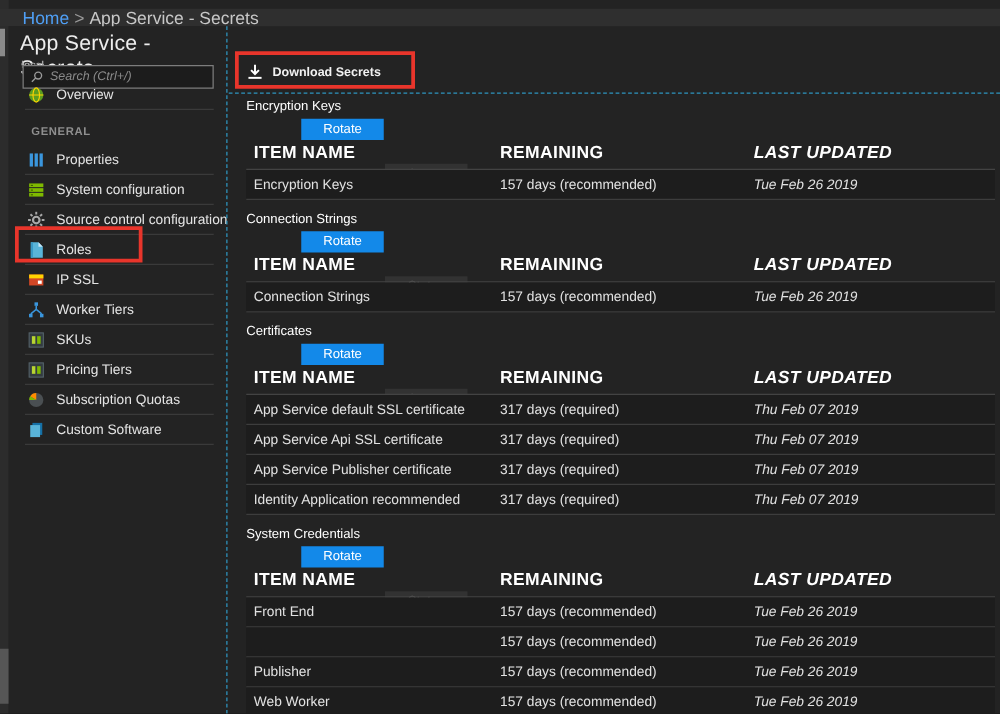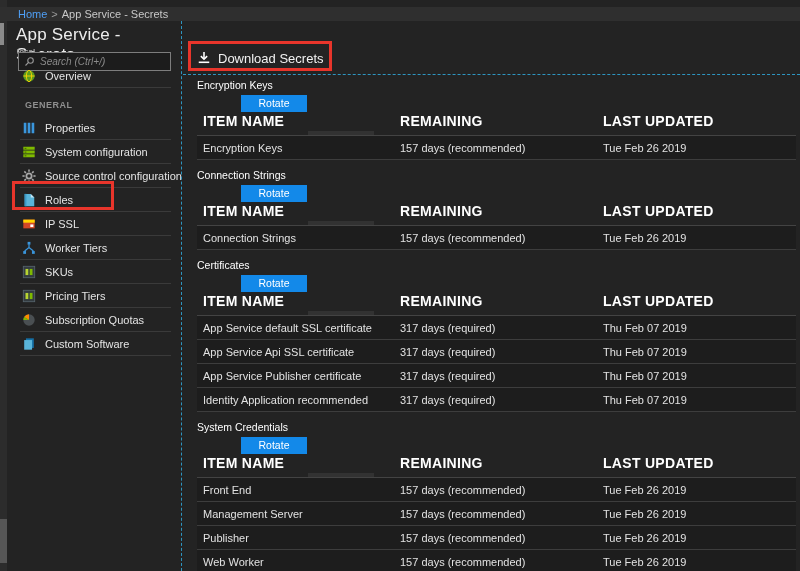--- a/index.html
+++ b/index.html
@@ -6,21 +6,21 @@
   html,body { background:#181818; }
   body { font-family:"Liberation Sans", sans-serif; }
   .screen { position:relative; width:800px; height:571px; background:#232323; overflow:hidden; color:#e4e4e4; }
 
   
   .left-strip { position:absolute; left:0; top:0; width:7px; height:571px; background:#2c2c2c; }
   .thumb-top { position:absolute; left:0; top:23px; width:4px; height:22px; background:#8a8a8a; }
   .thumb-bottom { position:absolute; left:0; top:519px; width:7px; height:44px; background:#565656; }
 
   
-  .crumb-bar { position:absolute; left:0; top:7px; width:800px; height:14px; background:#2f2f2f; font-size:11px; line-height:14px; padding-left:18px; color:#c8c8c8; }
+  .crumb-bar { position:absolute; left:0; top:7px; width:800px; height:14px; background:#2f2f2f; font-size:14px; line-height:14px; padding-left:18px; color:#c8c8c8; }
   .crumb-home { color:#4f9ff5; cursor:pointer; }
   .crumb-sep { color:#9a9a9a; margin:0 4px; }
 
   
   .sidebar { position:absolute; left:7px; top:21px; width:174px; height:550px; background:#232323; }
   .blade-title { position:absolute; left:9px; top:4px; font-size:17px; font-weight:300; color:#ededed; letter-spacing:.2px; }
   .blade-sub { position:absolute; left:10px; top:26px; font-size:8px; font-weight:bold; color:#a6a6a6; }
   .searchbox { position:absolute; left:11px; top:31px; width:153px; height:19px; background:#1c1c1c; border:1px solid #7d7d7d; display:flex; align-items:center; padding:0 5px; }
   .searchbox .ph { font-size:10px; font-style:italic; color:#8a8a8a; margin-left:5px; }
 
@@ -34,36 +34,36 @@
   .nav-item.selected::after { background:#1d2a38; }
 
   
   .vsep { position:absolute; left:181px; top:21px; height:550px; width:0; border-left:1px dashed #2e95c0; }
 
   
   .content { position:absolute; left:183px; top:21px; width:617px; height:550px; }
   .toolbar { position:relative; height:54px; border-bottom:1px dashed #2e95c0; }
   .dl-btn { position:absolute; left:14px; top:26px; height:22px; display:flex; align-items:center; cursor:pointer; color:#fff; }
   .dl-btn .ic { width:14px; height:14px; margin-right:7px; }
-  .dl-btn .lbl { font-size:13px; font-weight:normal; color:#f2f2f2; }
+  .dl-btn .lbl { font-size:10px; font-weight:bold; color:#f2f2f2; }
 
   .sections { padding-top:4px; }
   .section { margin:0 4px 9px 14px; }
   .sec-title { height:14px; font-size:10.5px; color:#fff; }
   .sec-tabs { margin-top:2px; height:17px; display:flex;padding-left:44px; }
   .tab { width:66px; height:17px; font-size:10.5px; text-align:center; line-height:17px; cursor:pointer; }
   .tab.rotate { background:#1389e9; color:#fff; }
   .tab.status { background:#323232; color:#6e6e6e; margin-left:1px;margin-top:36px; }
 
   .tbl { margin-top:3px; }
   .thead { position:relative; height:21px; border-bottom:1px solid #434343; }
   .thead span { position:absolute; bottom:6px; font-size:14px; font-weight:bold; color:#fff; letter-spacing:.3px; }
   .row { position:relative; height:24px; border-bottom:1px solid #3d3d3d; background:#1d1d1d; cursor:pointer; }
   .row span { position:absolute; top:0; line-height:24px; font-size:11px; color:#e2e2e2; white-space:nowrap; }
-  .c1 { left:6px; } .c2 { left:203px; } .c3 { left:406px; }
+  .c1 { left:6px; } .c2 { left:203px; } .c3 { left:406px;font-style:italic; }
 
   
   .anno { position:absolute; border:3px solid #e8352b; pointer-events:none; z-index:30; }
   .anno-download { left:188px; top:41px; width:144px; height:30px; }
   .anno-secrets { left:12px; top:181px; width:102px; height:29px; }
 
   svg { display:block; }
 </style>
 </head>
 <body>
@@ -342,21 +342,20 @@
             <span class="c1">ITEM NAME</span>
             <span class="c2">REMAINING</span>
             <span class="c3">LAST UPDATED</span>
           </div>
           <div class="row">
             <span class="c1">Front End</span>
             <span class="c2">157 days (recommended)</span>
             <span class="c3">Tue Feb 26 2019</span>
           </div>
           <div class="row">
-            <span class="c1">Management Server</span>
             <span class="c2">157 days (recommended)</span>
             <span class="c3">Tue Feb 26 2019</span>
           </div>
           <div class="row">
             <span class="c1">Publisher</span>
             <span class="c2">157 days (recommended)</span>
             <span class="c3">Tue Feb 26 2019</span>
           </div>
           <div class="row">
             <span class="c1">Web Worker</span>

